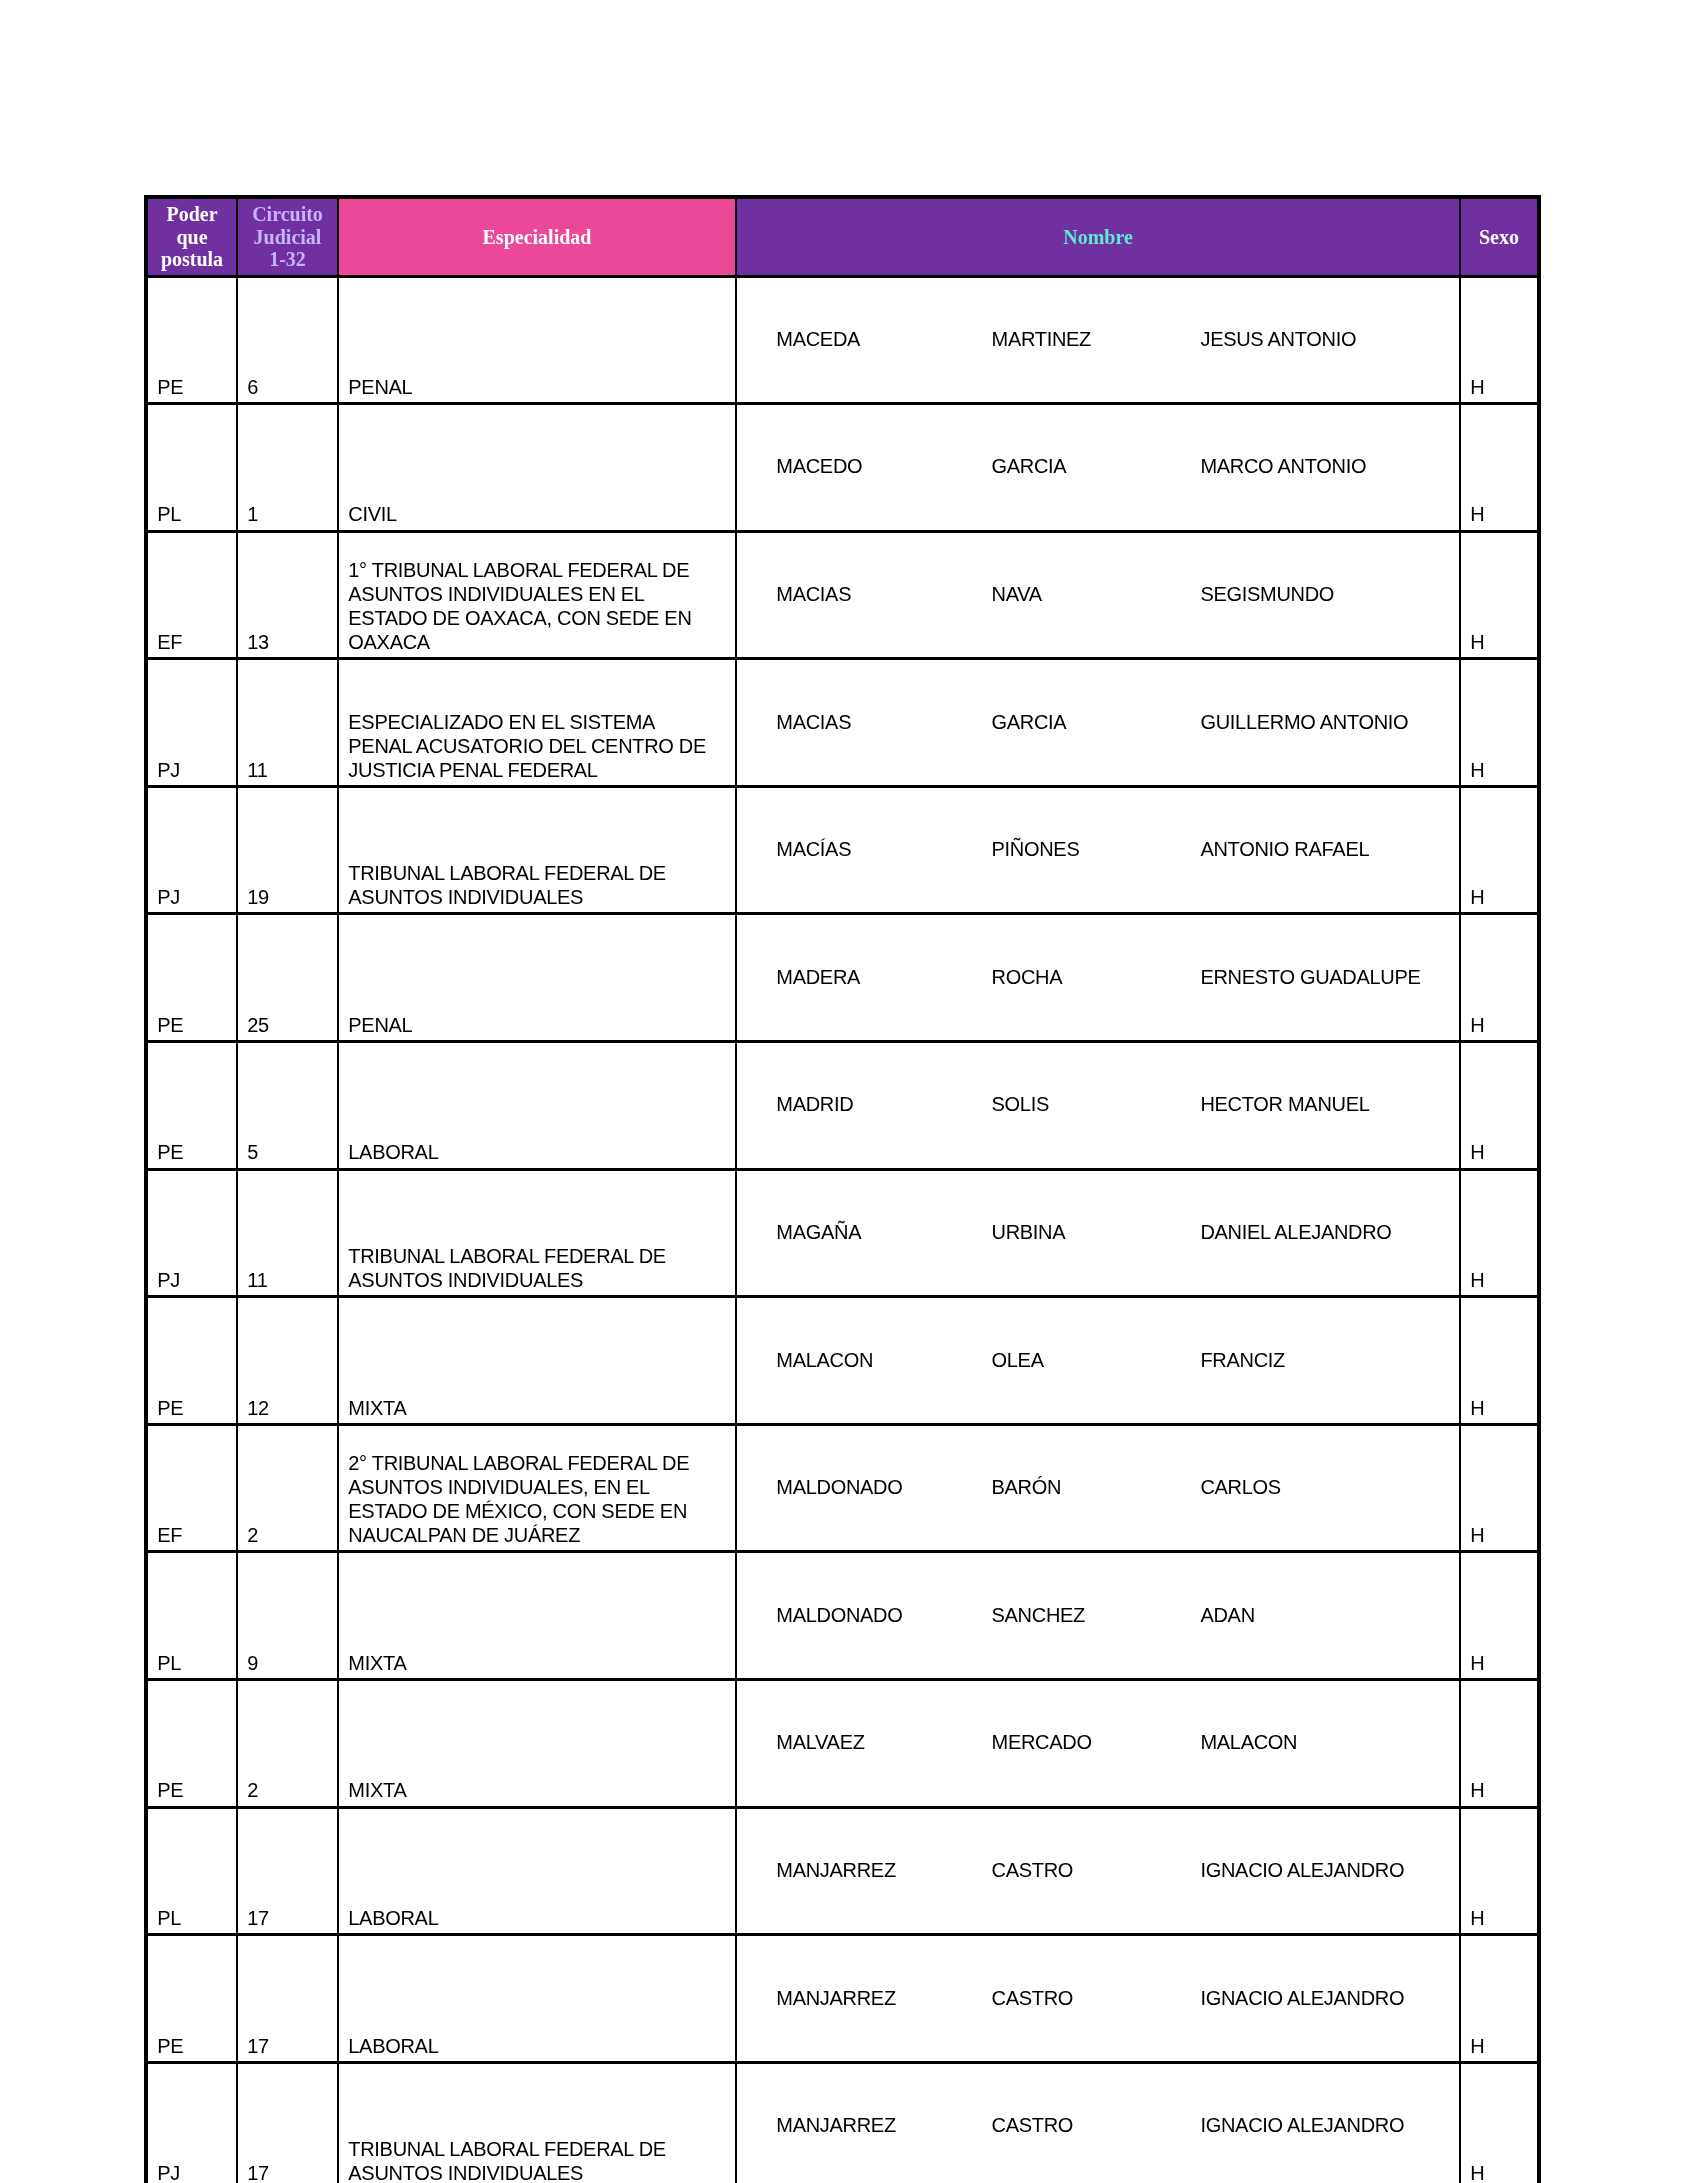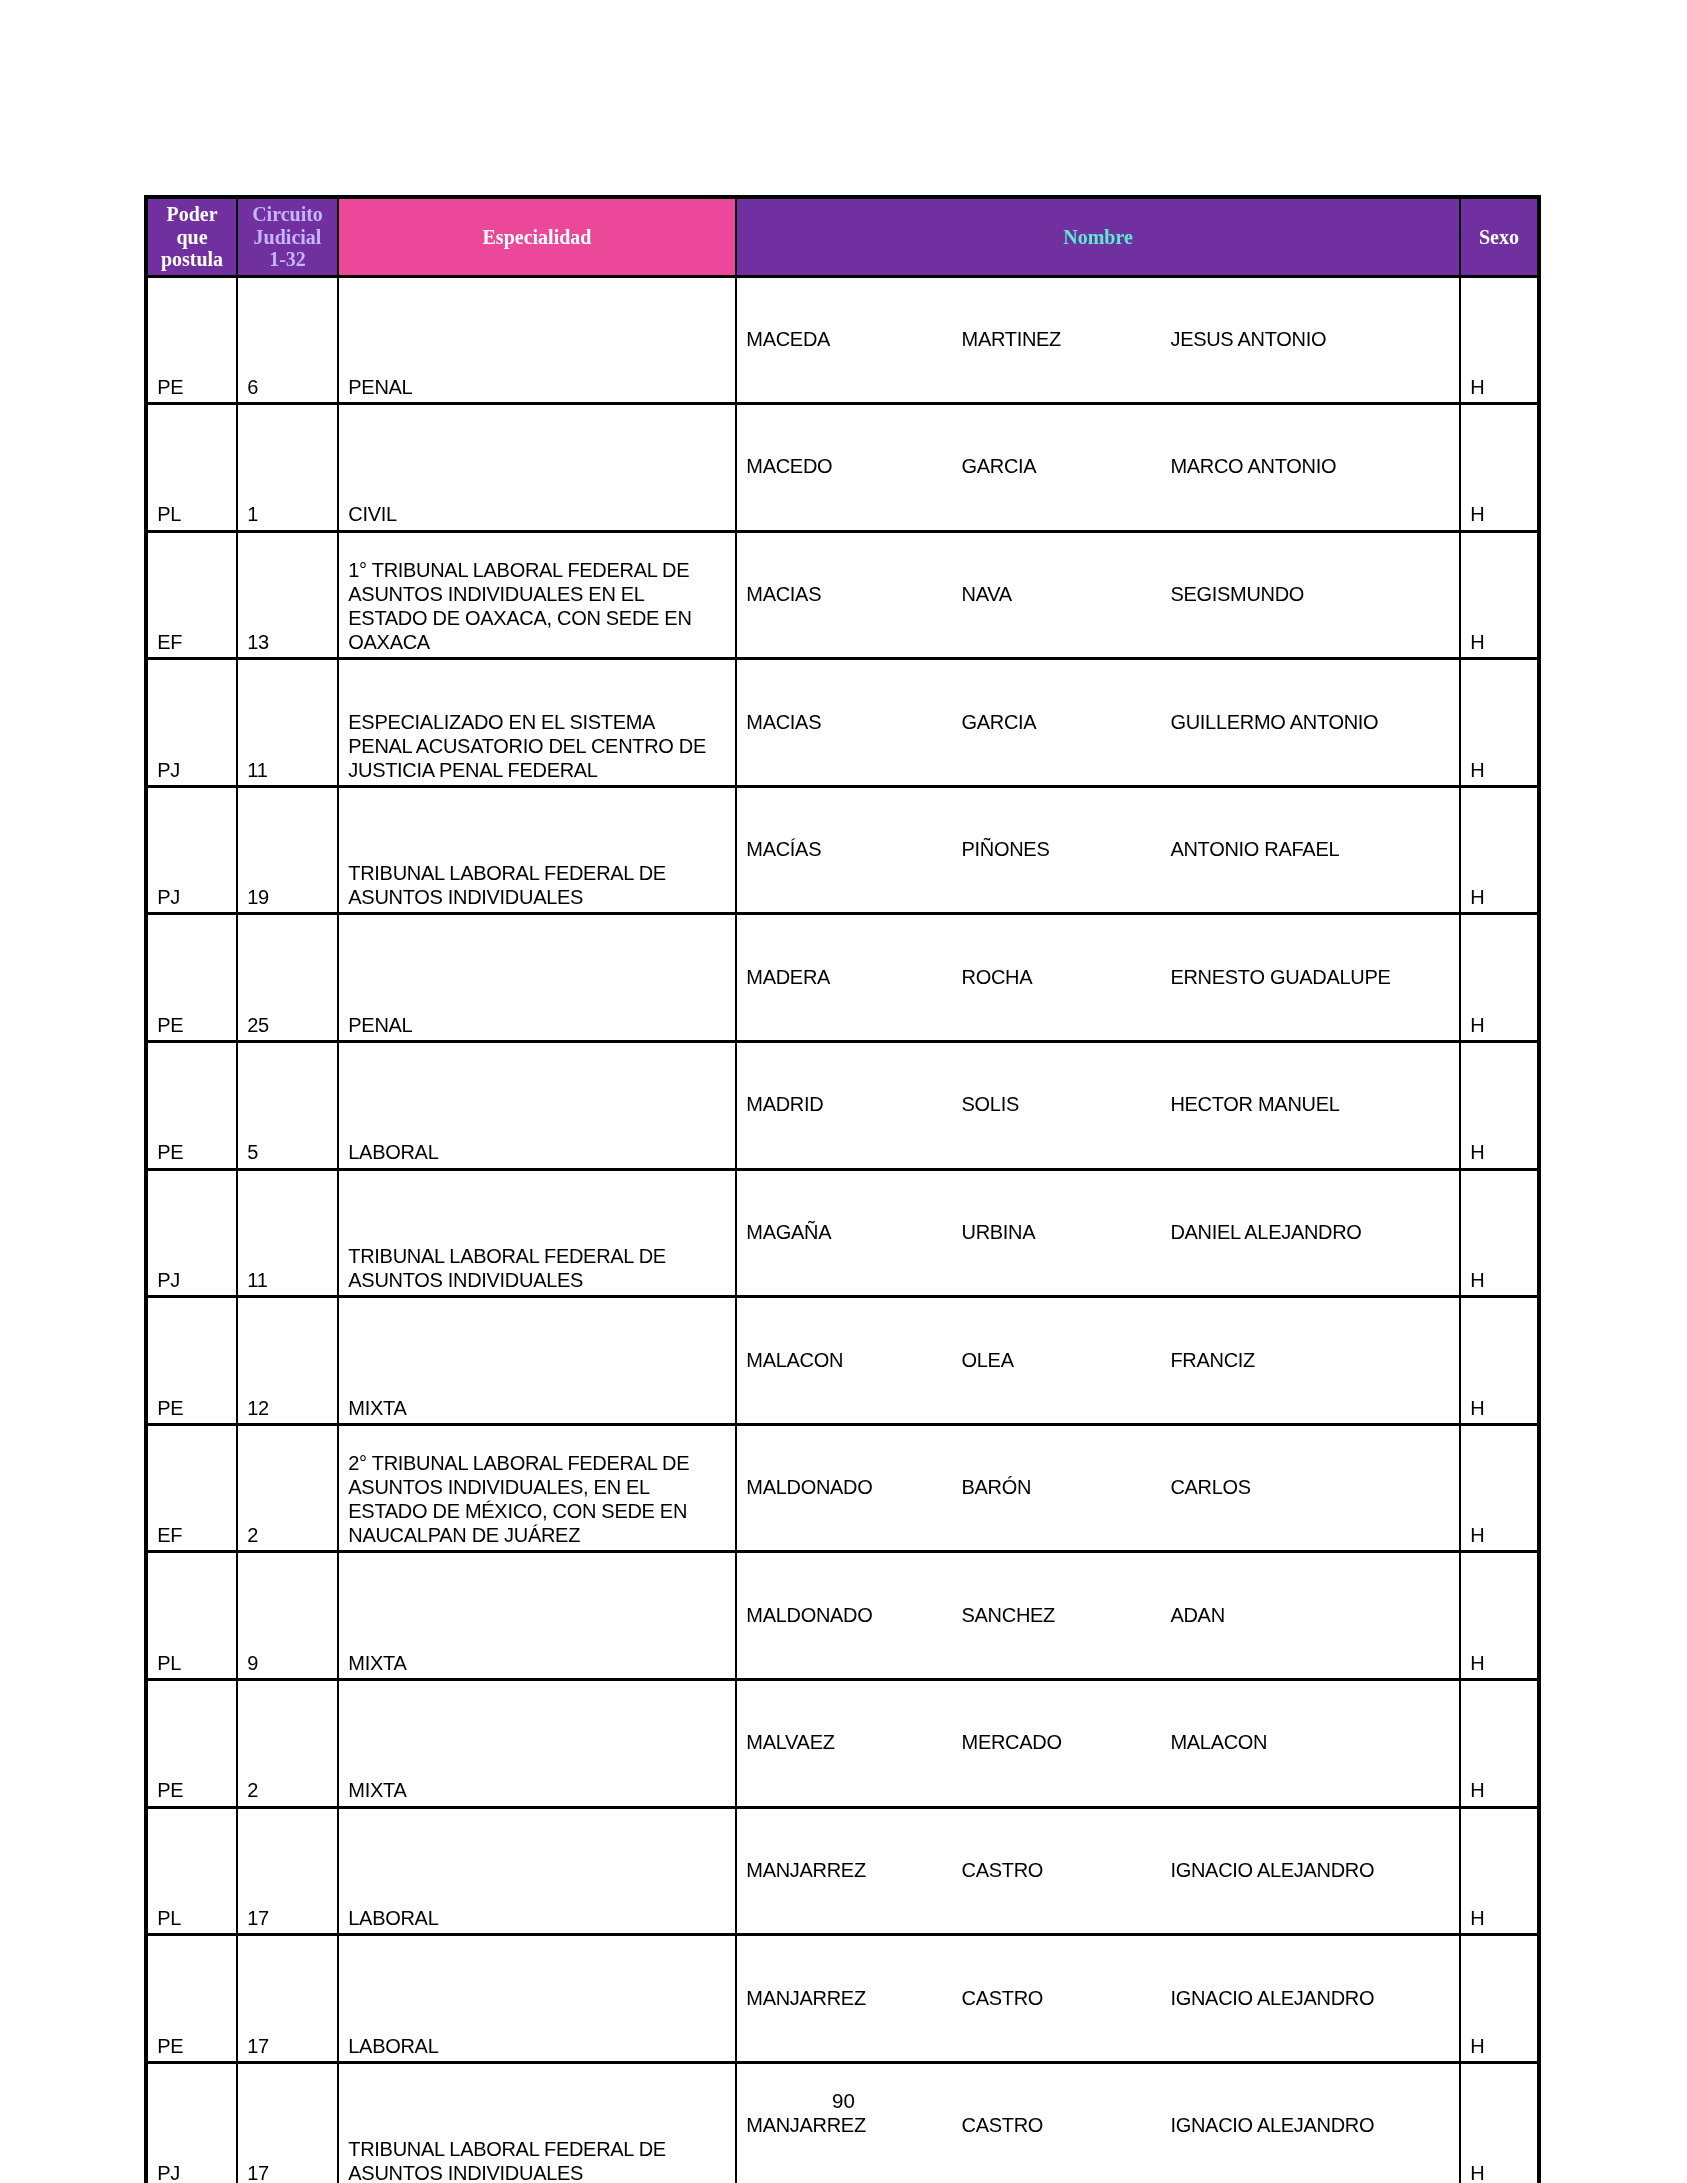--- a/index.html
+++ b/index.html
@@ -46,20 +46,21 @@
     padding: 1.3px 9.3px 3.3px 9.3px;
     letter-spacing: -0.3px;
     white-space: pre;
     overflow: hidden;
   }
   td.cell-especialidad { white-space: pre; }
   .nombre-grid {
     display: grid;
     grid-template-columns: 30.6% 29.7% 39.7%;
     width: 100%;
+    margin-left: 30px;
   }
   .nombre-grid span { white-space: pre; overflow: hidden; }
   .page-number {
     position: absolute;
     top: 2089px;
     left: 0;
     width: 100%;
     text-align: center;
     font-size: 20.5px;
     color: #000;
@@ -319,16 +320,15 @@
       <td class="cell-especialidad">EN MATERIA PENAL</td>
       <td class="cell-nombre">
         
       </td>
       <td class="cell-sexo">H</td>
     </tr>
 
   </tbody>
   </table>
 
-  <div class="page-number">90</div>
 
 </div>
 
 
 </body></html>

